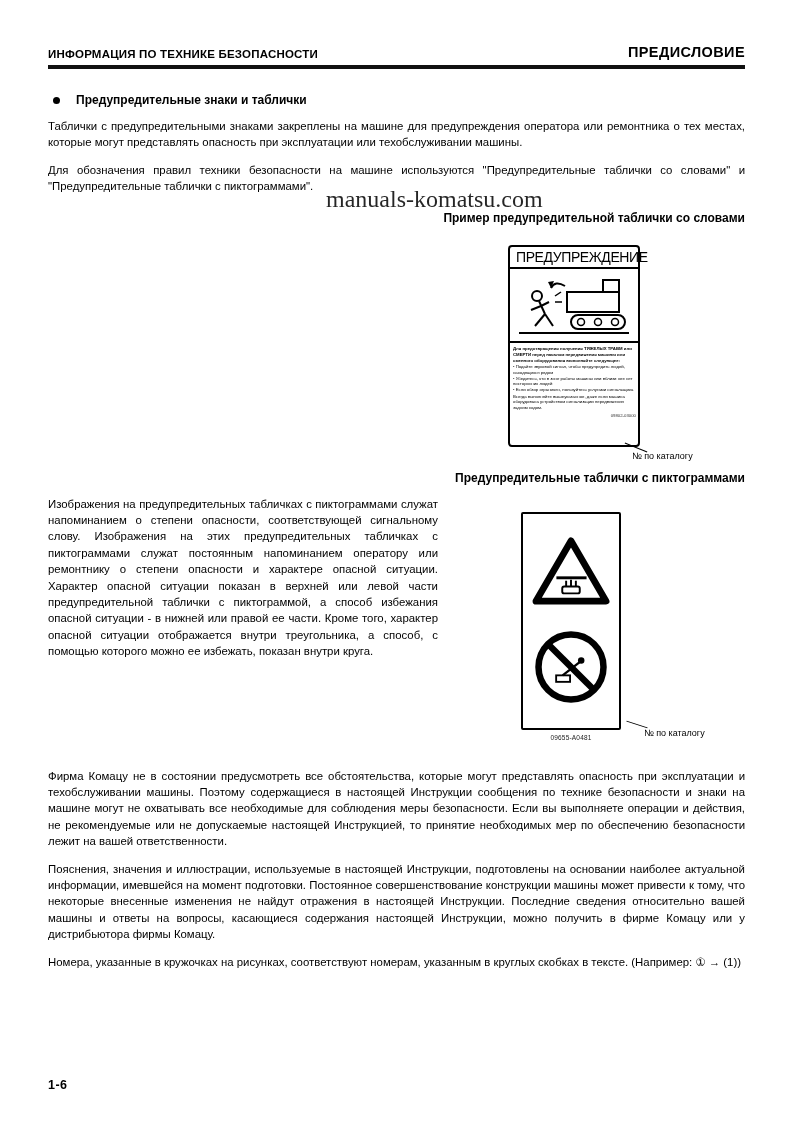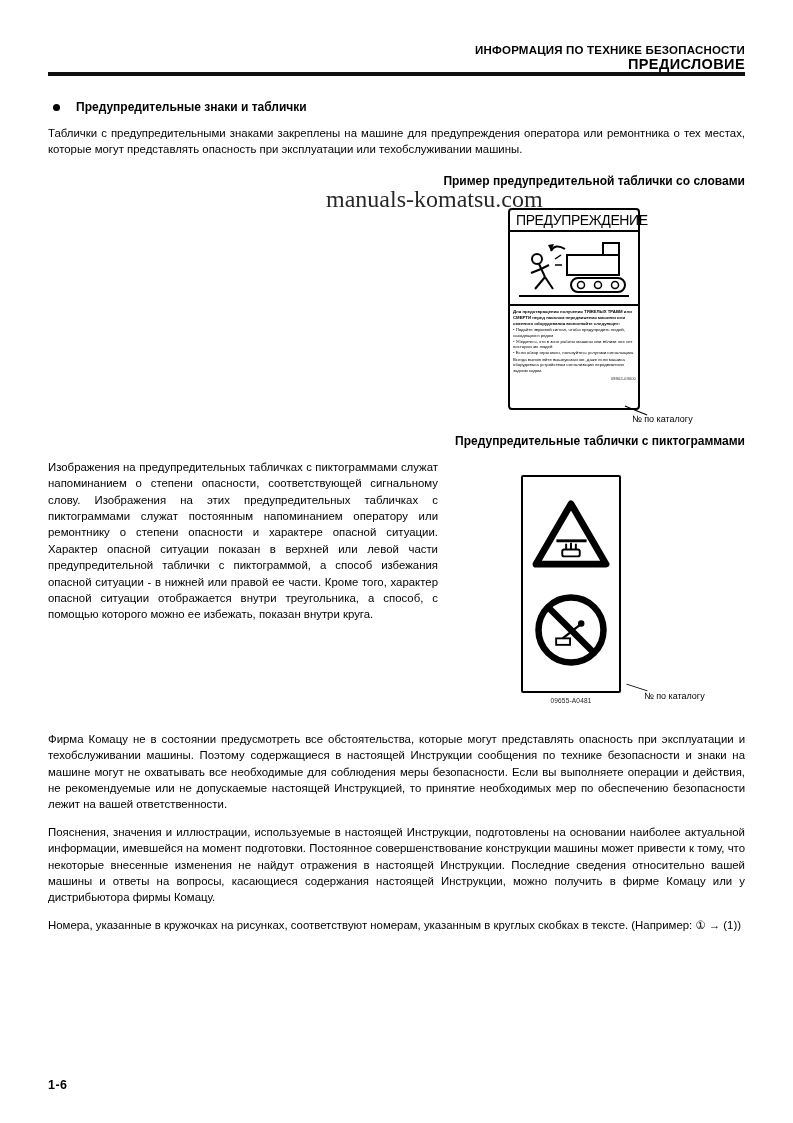--- a/index.html
+++ b/index.html
@@ -10,21 +10,21 @@
     background:#fff;
     box-sizing:border-box;
     padding:44px 48px 0 48px;
     font-family:"Liberation Sans", sans-serif;
     color:#000;
     overflow:hidden;
   }
   .doc-header{
     display:flex;justify-content:space-between;align-items:flex-end;
     border-bottom:4px solid #111;
-    flex-direction:column;
+    padding-bottom:5px;
   }
   .doc-header .left{font-size:11.5px;font-weight:bold;letter-spacing:.2px;}
   .doc-header .right{font-size:14.5px;font-weight:bold;letter-spacing:.4px;}
 
   .bullet-heading{
     margin-top:24px;
     display:flex;align-items:center;
     font-weight:bold;font-size:12px;
   }
   .bullet-dot{width:7px;height:7px;background:#000;border-radius:50%;margin:0 16px 0 5px;flex:0 0 auto;}
@@ -94,20 +94,21 @@
     <span class="left">ИНФОРМАЦИЯ ПО ТЕХНИКЕ БЕЗОПАСНОСТИ</span>
     <span class="right">ПРЕДИСЛОВИЕ</span>
   </div>
 
   <div class="bullet-heading">
     <span class="bullet-dot"></span>
     <span>Предупредительные знаки и таблички</span>
   </div>
 
   <p class="body">Таблички с предупредительными знаками закреплены на машине для предупреждения оператора или ремонтника о тех местах, которые могут представлять опасность при эксплуатации или техобслуживании машины.</p>
+  <p class="body">Для обозначения правил техники безопасности на машине используются "Предупредительные таблички со словами" и "Предупредительные таблички с пиктограммами".</p>
 
   <div class="watermark">manuals-komatsu.com</div>
 
   <h3 class="sub">Пример предупредительной таблички со словами</h3>
 
   <div class="figure1">
     <div class="plate1">
       <div class="plate1-header">
         <svg width="15" height="13" viewBox="0 0 16 14">
           <polygon points="8,1 15,13 1,13" fill="#000"></polygon>

